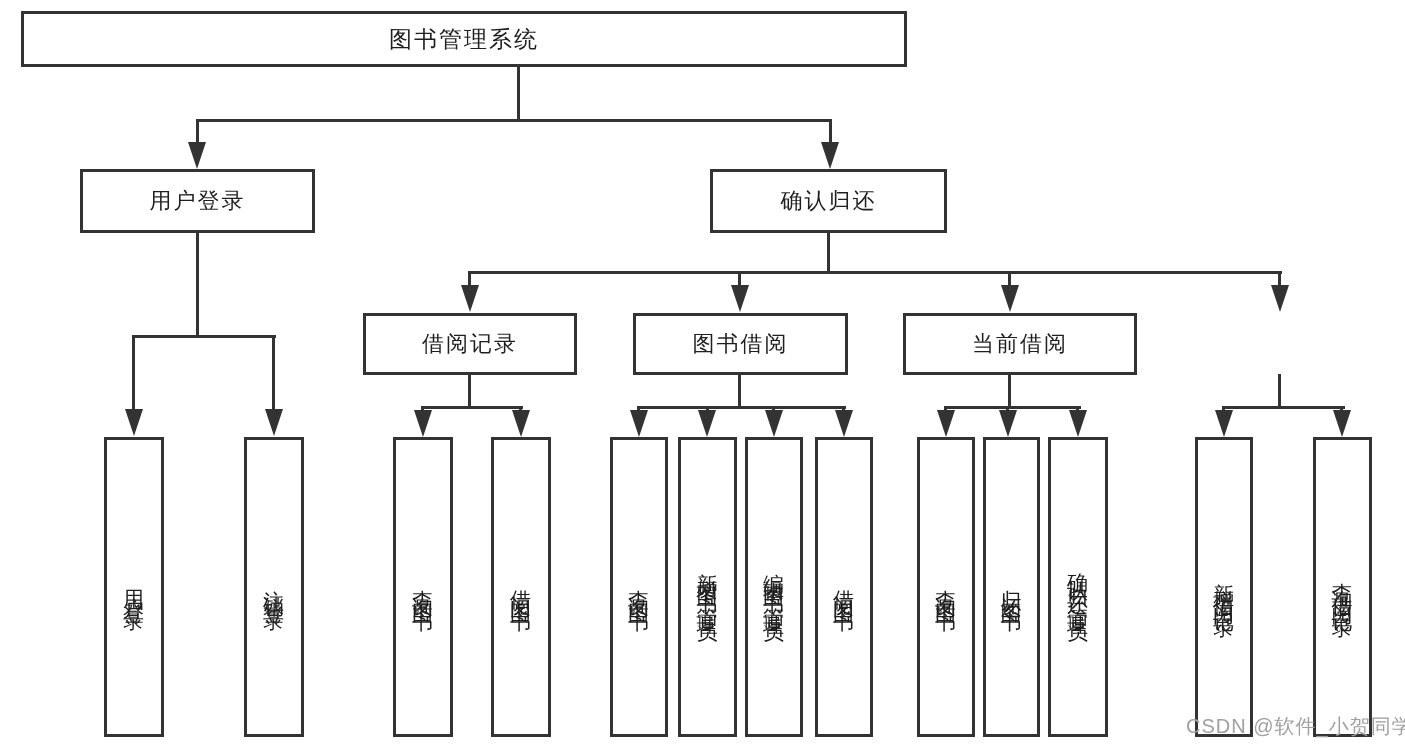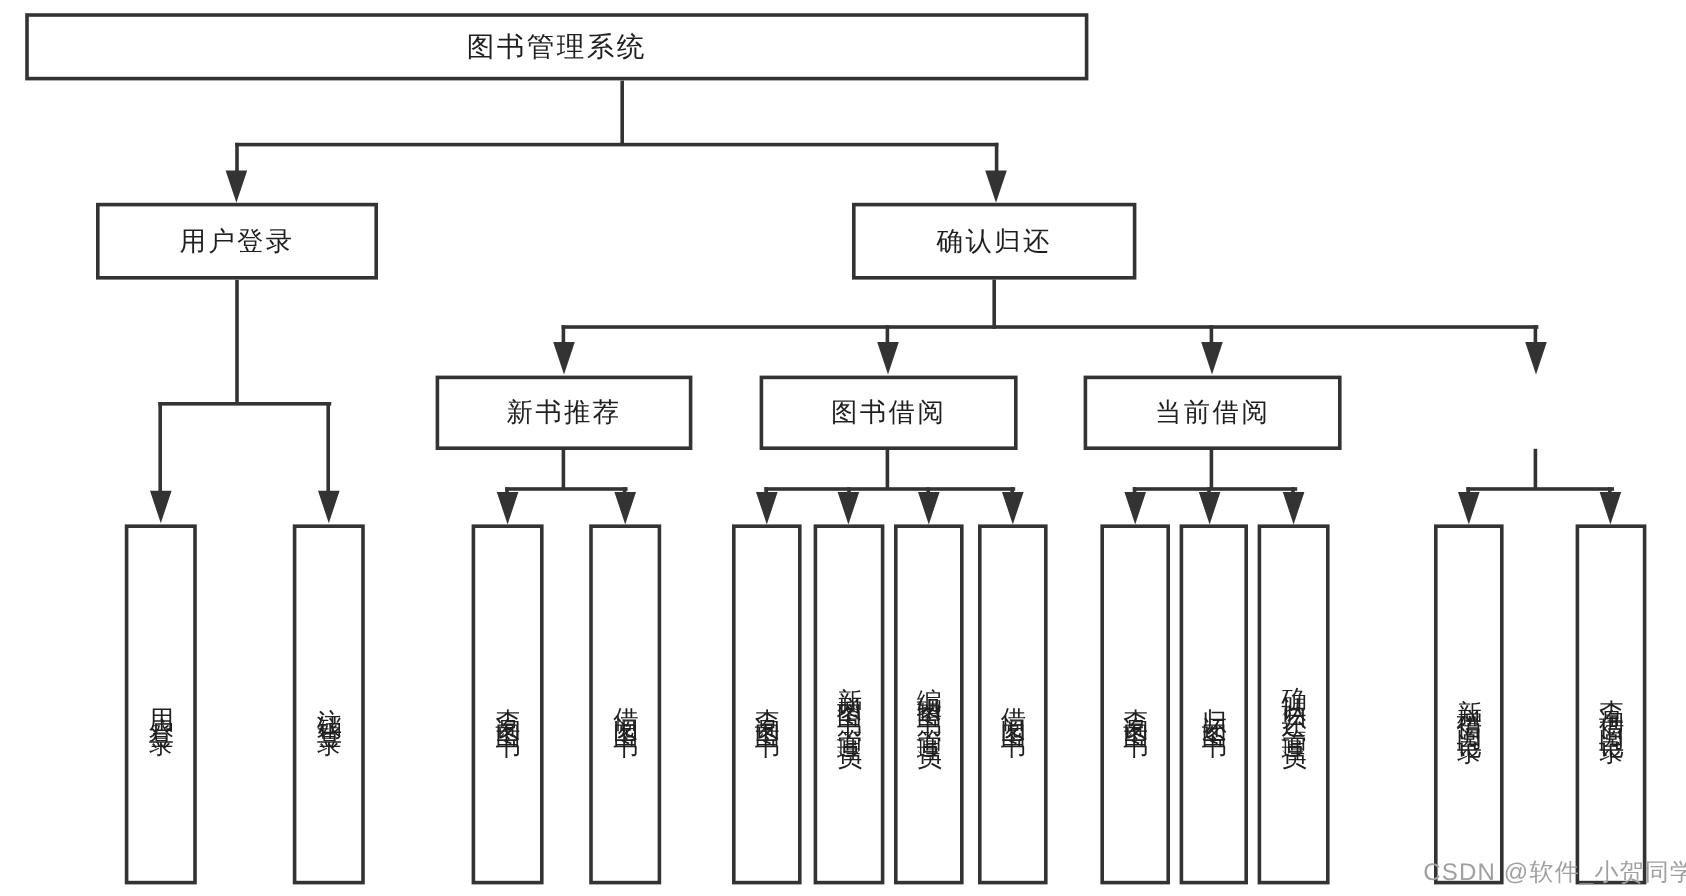--- a/index.html
+++ b/index.html
@@ -103,26 +103,26 @@
   </div>
 
   <div class="node lvl" style="left:80px;top:169px;width:235px;height:64px">
     <span class="node-label">用户登录</span>
   </div>
   <div class="node lvl" style="left:710px;top:169px;width:237px;height:64px">
     <span class="node-label">确认归还</span>
   </div>
 
   <div class="node lvl" style="left:363px;top:313px;width:214px;height:62px">
-    <span class="node-label">新书推荐</span>
+    <span class="node-label">借阅记录</span>
   </div>
   <div class="node lvl" style="left:633px;top:313px;width:215px;height:62px">
     <span class="node-label">图书借阅</span>
   </div>
-  <div class="node lvl" style="left:903px;top:313px;width:215px;height:62px">
+  <div class="node lvl" style="left:903px;top:313px;width:234px;height:62px">
     <span class="node-label">当前借阅</span>
   </div>
 
   <div class="node leaf" style="left:104px;top:437px;width:60px;height:300px">
     <span class="node-label">用户登录</span>
   </div>
   <div class="node leaf" style="left:244px;top:437px;width:60px;height:300px">
     <span class="node-label">注销登录</span>
   </div>
 

